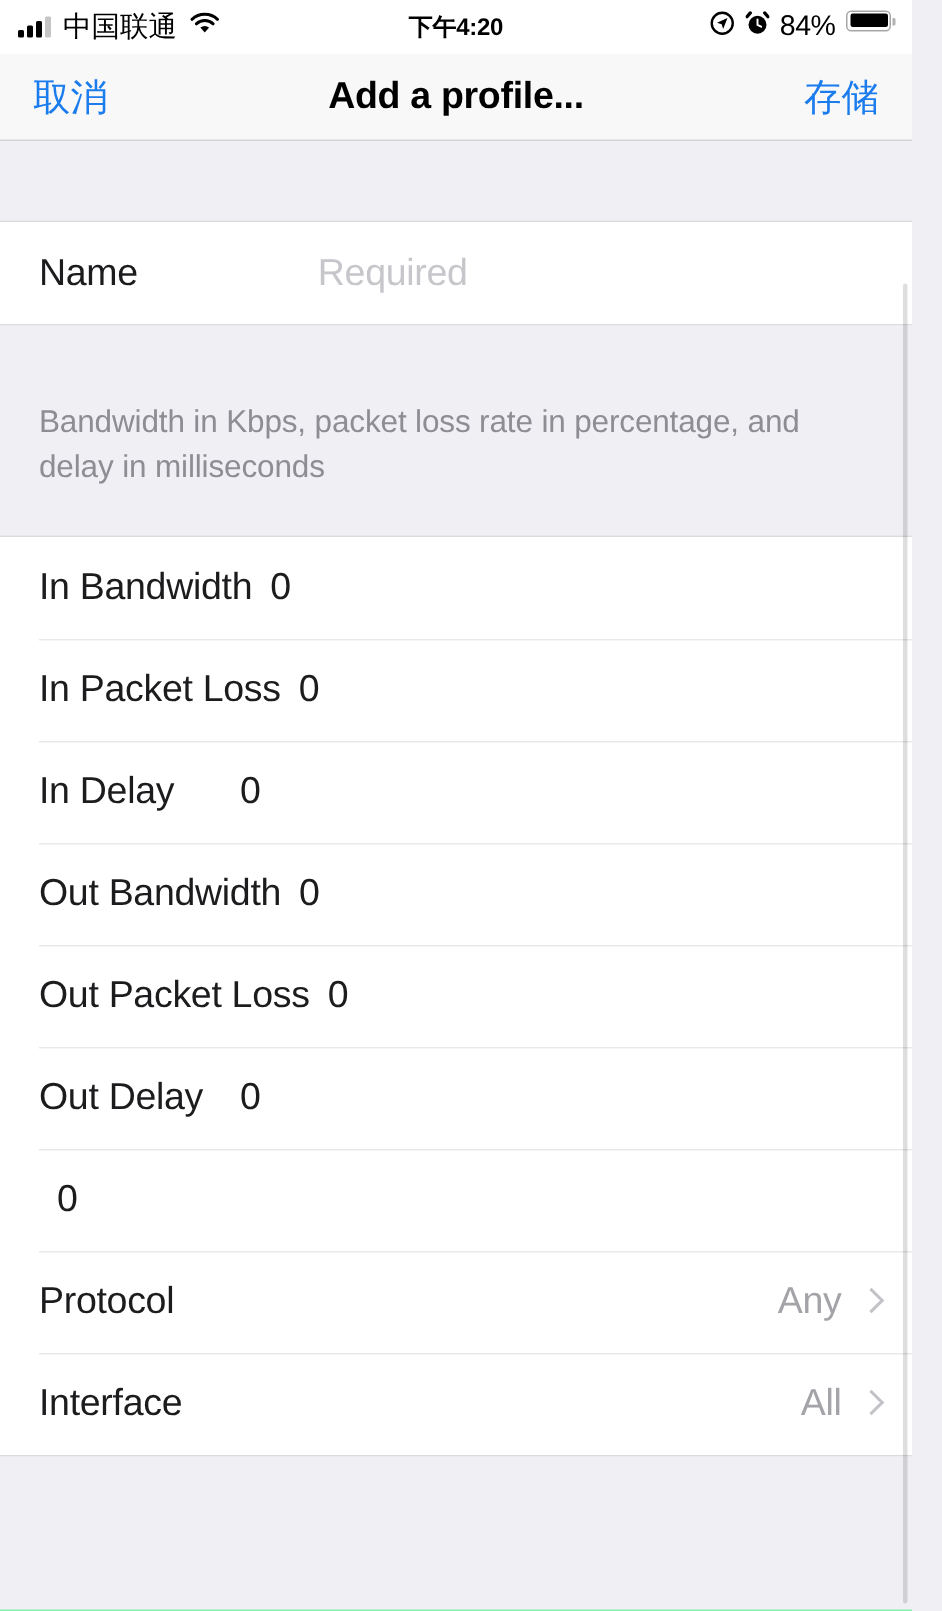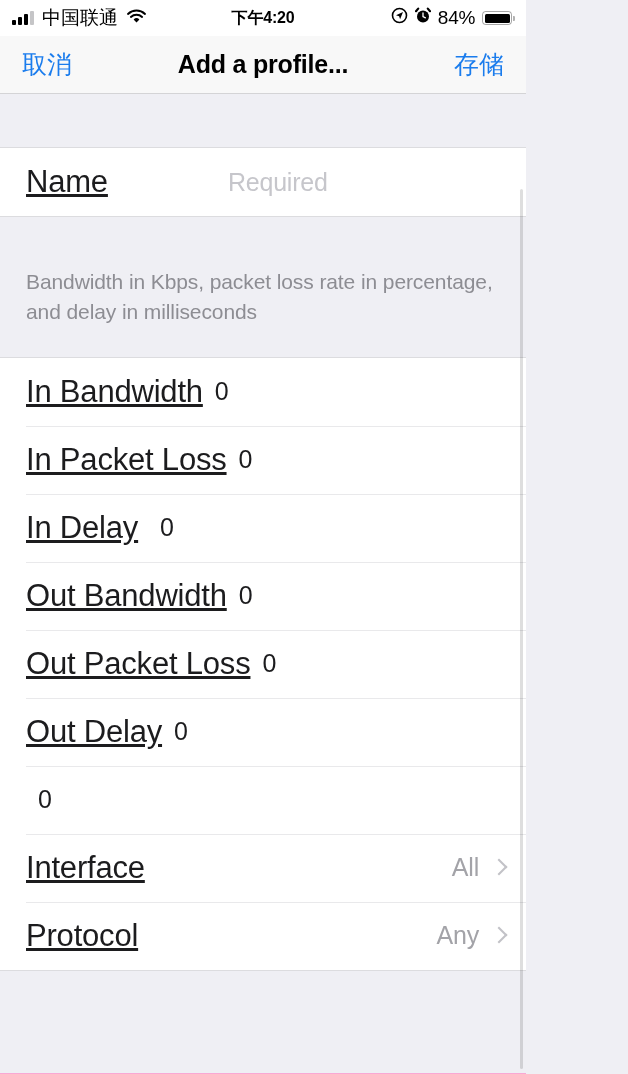--- a/index.html
+++ b/index.html
@@ -8,23 +8,23 @@
     height: 1074px;
     overflow: hidden;
   }
   body {
     font-family: "Liberation Sans", "DejaVu Sans", sans-serif;
     background: #efeff4;
     -webkit-font-smoothing: antialiased;
   }
   .phone {
     position: relative;
-    width: 526px;
+    width: 608px;
     height: 1074px;
-    background: #f9a8d4;
+    background: #86efac;
     overflow: hidden;
   }
 
   
   .status-bar {
     position: relative;
     height: 36px;
     background: #ffffff;
     display: flex;
     align-items: center;
@@ -43,21 +43,20 @@
     left: 0; right: 0;
     text-align: center;
     font-size: 16px;
     font-weight: bold;
     letter-spacing: -0.2px;
     pointer-events: none;
   }
   .sb-right {
     margin-left: auto;
     display: flex;
-    align-items: center;
     gap: 7px;
     flex: 0 0 auto;
     z-index: 2;
   }
   .signal-bars {
     display: flex;
     align-items: flex-end;
     gap: 2px;
     height: 14px;
   }
@@ -155,25 +154,24 @@
   .row + .row::before {
     content: "";
     position: absolute;
     left: 26px;
     right: 0;
     top: 0;
     height: 1px;
     background: #e9e9eb;
   }
   .row-label {
-    font-size: 31px;
+    font-size: 25px;
     color: #1c1c1e;
     letter-spacing: -0.2px;
     white-space: nowrap;
-    text-decoration: underline;
   }
   .row-label.minw { min-width: 122px; }
   .row-value {
     font-size: 25px;
     color: #1c1c1e;
     letter-spacing: -0.2px;
     margin-left: 12px;
     white-space: nowrap;
   }
   .row-placeholder {
@@ -328,35 +326,35 @@
       <div class="row">
         <span class="row-label minw">Out Delay</span>
         <span class="row-value">0</span>
       </div>
 
       <div class="row">
         <span class="row-value">0</span>
       </div>
 
       <div class="row">
+        <span class="row-label">Protocol</span>
+        <span class="row-right">
+          <span class="row-detail">Any</span>
+          <span class="chevron"></span>
+        </span>
+      </div>
+
+      <div class="row">
         <span class="row-label">Interface</span>
         <span class="row-right">
           <span class="row-detail">All</span>
           <span class="chevron"></span>
         </span>
       </div>
 
-      <div class="row">
-        <span class="row-label">Protocol</span>
-        <span class="row-right">
-          <span class="row-detail">Any</span>
-          <span class="chevron"></span>
-        </span>
-      </div>
-
     </div>
 
     <div class="tail"></div>
 
     <div class="scrollbar"></div>
   </div>
 
 </div>
 
 </body></html>

